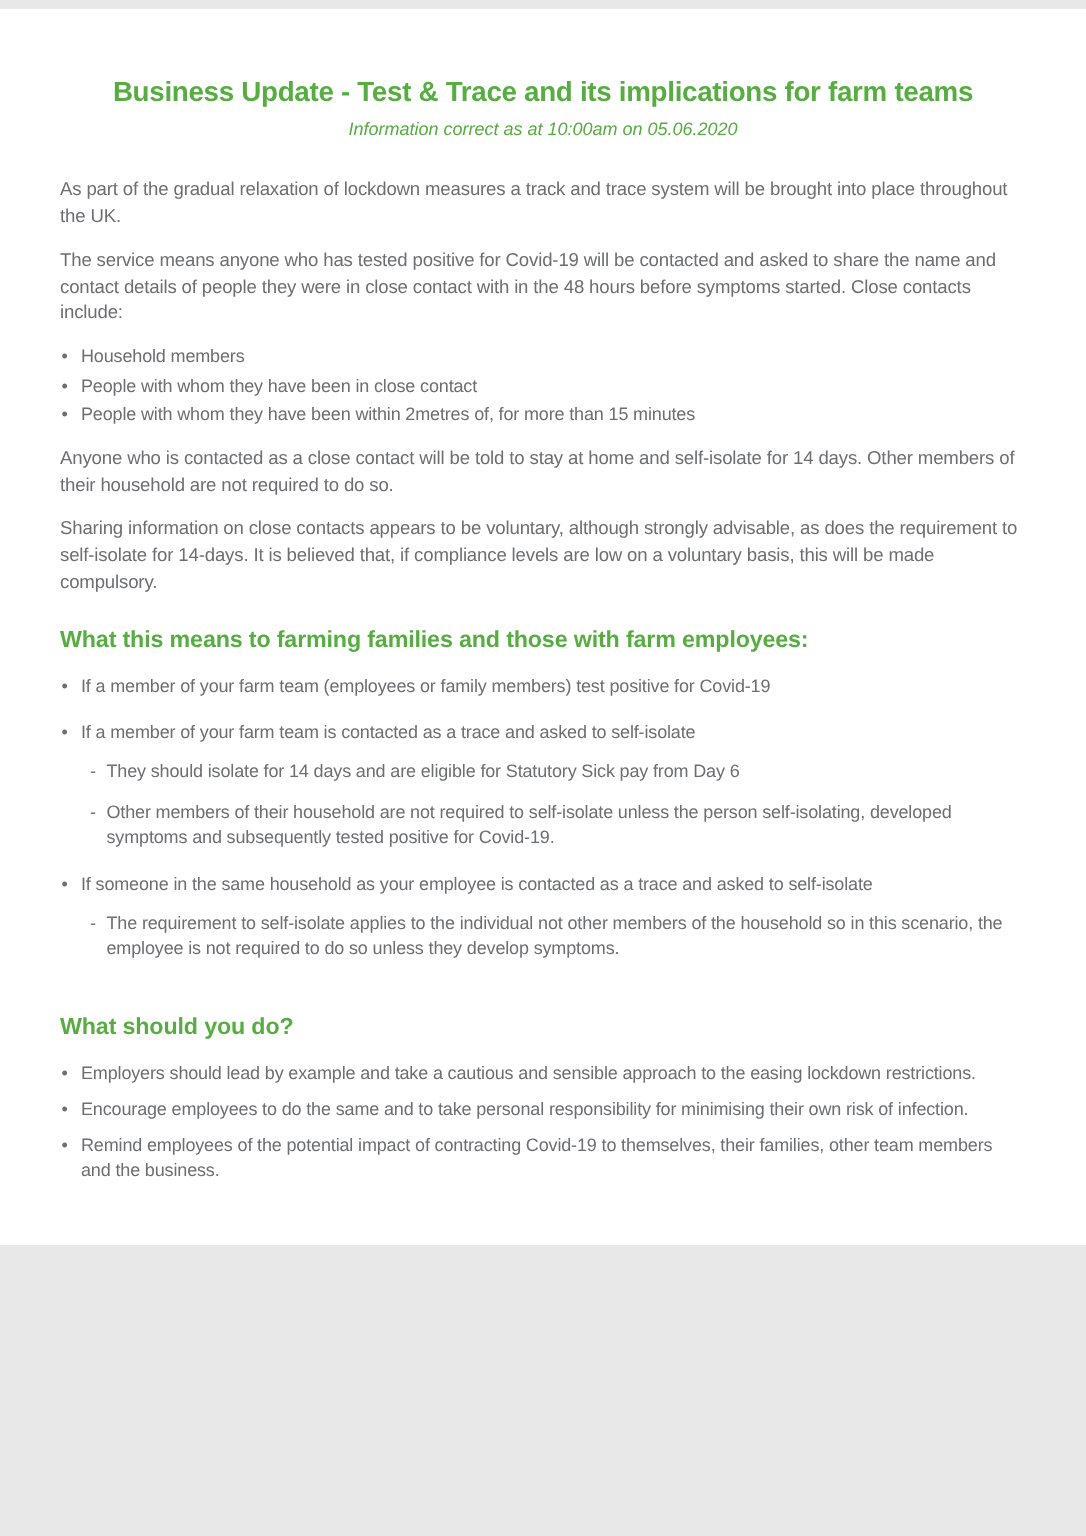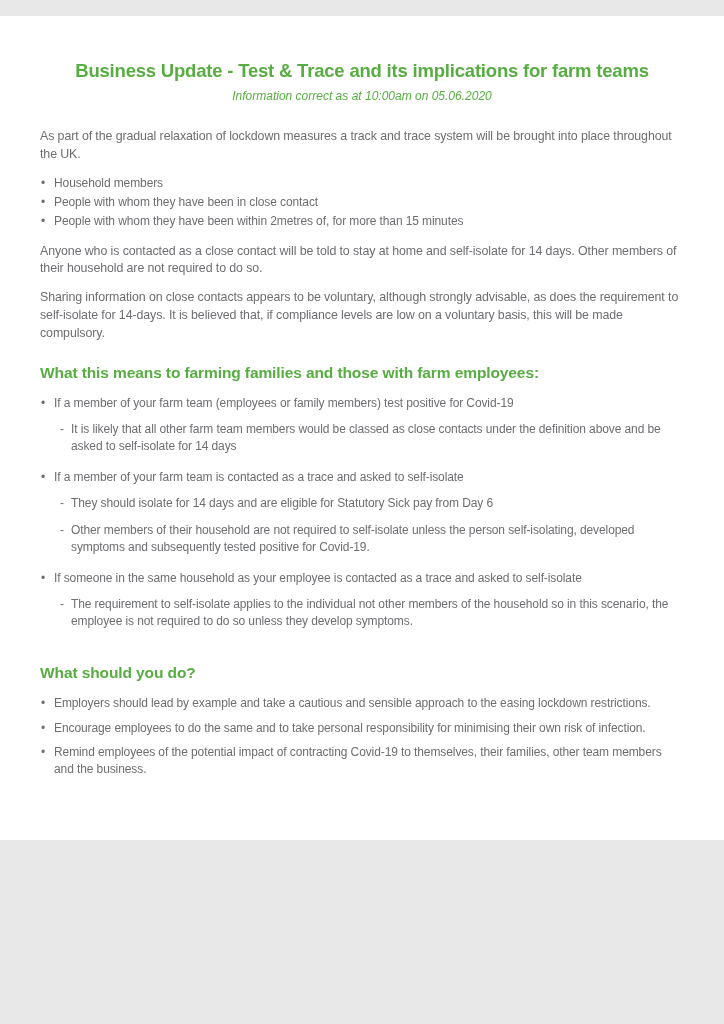--- a/index.html
+++ b/index.html
@@ -3,21 +3,21 @@
 <meta charset="utf-8">
 <style>
   :root{
     --brand-green:#57ad41; --body-grey:#6d6e71; --eu-blue:#1d50a0;
     --facebook-blue:#3d5a98; --twitter-blue:#2daae1; --youtube-red:#e62117;
     --instagram-pink:#d6249f; --star-yellow:#ffd617; --ink-black:#1d1d1b;
   }
   *{box-sizing:border-box;}
   html,body{margin:0;padding:0;background:#e8e8e8;}
   .page{
-    position:relative;width:724px;height:824px;margin:16px auto;background:#fff;
+    position:relative;width:724px;height:824px;margin:6px auto;background:#fff;
     font-family:"Liberation Sans",sans-serif;overflow:hidden;
   }
   .doc-title{
     margin:44px 0 0;text-align:center;color:var(--brand-green);
     font-size:18.5px;font-weight:bold;letter-spacing:-0.2px;white-space:nowrap;
   }
   .doc-subtitle{
     margin:7px 0 0;text-align:center;color:var(--brand-green);
     font-style:italic;font-size:12px;
   }
@@ -79,37 +79,37 @@
 <body>
 
 <div class="page">
 
   <h1 class="doc-title">Business Update - Test &amp; Trace and its implications for farm teams</h1>
   <p class="doc-subtitle">Information correct as at 10:00am on 05.06.2020</p>
 
   <div class="content">
 
     <p class="body">As part of the gradual relaxation of lockdown measures a track and trace system will be brought into place throughout the UK.</p>
+    <p class="body">The service means anyone who has tested positive for Covid-19 will be contacted and asked to share the name and contact details of people they were in close contact with in the 48 hours before symptoms started. Close contacts include:</p>
 
     <ul class="bullets tight">
       <li>Household members</li>
       <li>People with whom they have been in close contact</li>
       <li>People with whom they have been within 2metres of, for more than 15 minutes</li>
     </ul>
 
     <p class="body">Anyone who is contacted as a close contact will be told to stay at home and self-isolate for 14 days. Other members of their household are not required to do so.</p>
     <p class="body">Sharing information on close contacts appears to be voluntary, although strongly advisable, as does the requirement to self-isolate for 14-days. It is believed that, if compliance levels are low on a voluntary basis, this will be made compulsory.</p>
 
     <h2 class="section-heading">What this means to farming families and those with farm employees:</h2>
 
     <ul class="bullets spaced">
       <li>
         <span>If a member of your farm team (employees or family members) test positive for Covid-19</span>
         <ul class="dashes">
-          <li>It is likely that all other farm team members would be classed as close contacts under the definition above and be asked to self-isolate for 14 days</li>
         </ul>
       </li>
       <li>
         <span>If a member of your farm team is contacted as a trace and asked to self-isolate</span>
         <ul class="dashes">
           <li>They should isolate for 14 days and are eligible for Statutory Sick pay from Day 6</li>
           <li>Other members of their household are not required to self-isolate unless the person self-isolating, developed symptoms and subsequently tested positive for Covid-19.</li>
         </ul>
       </li>
       <li>

